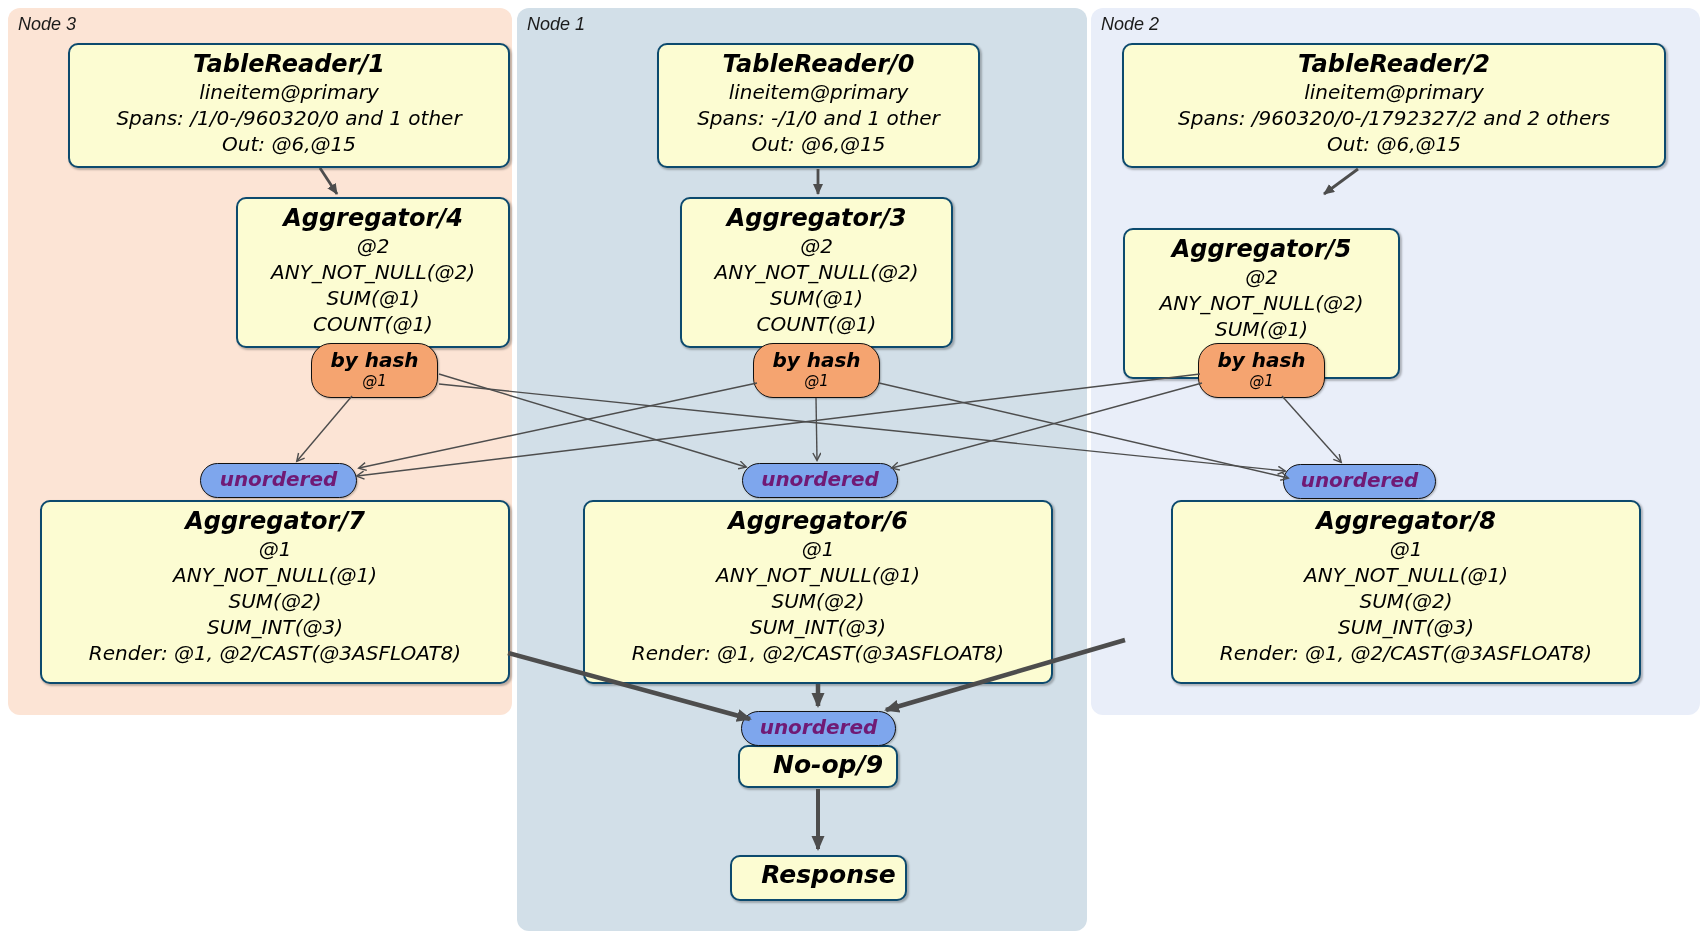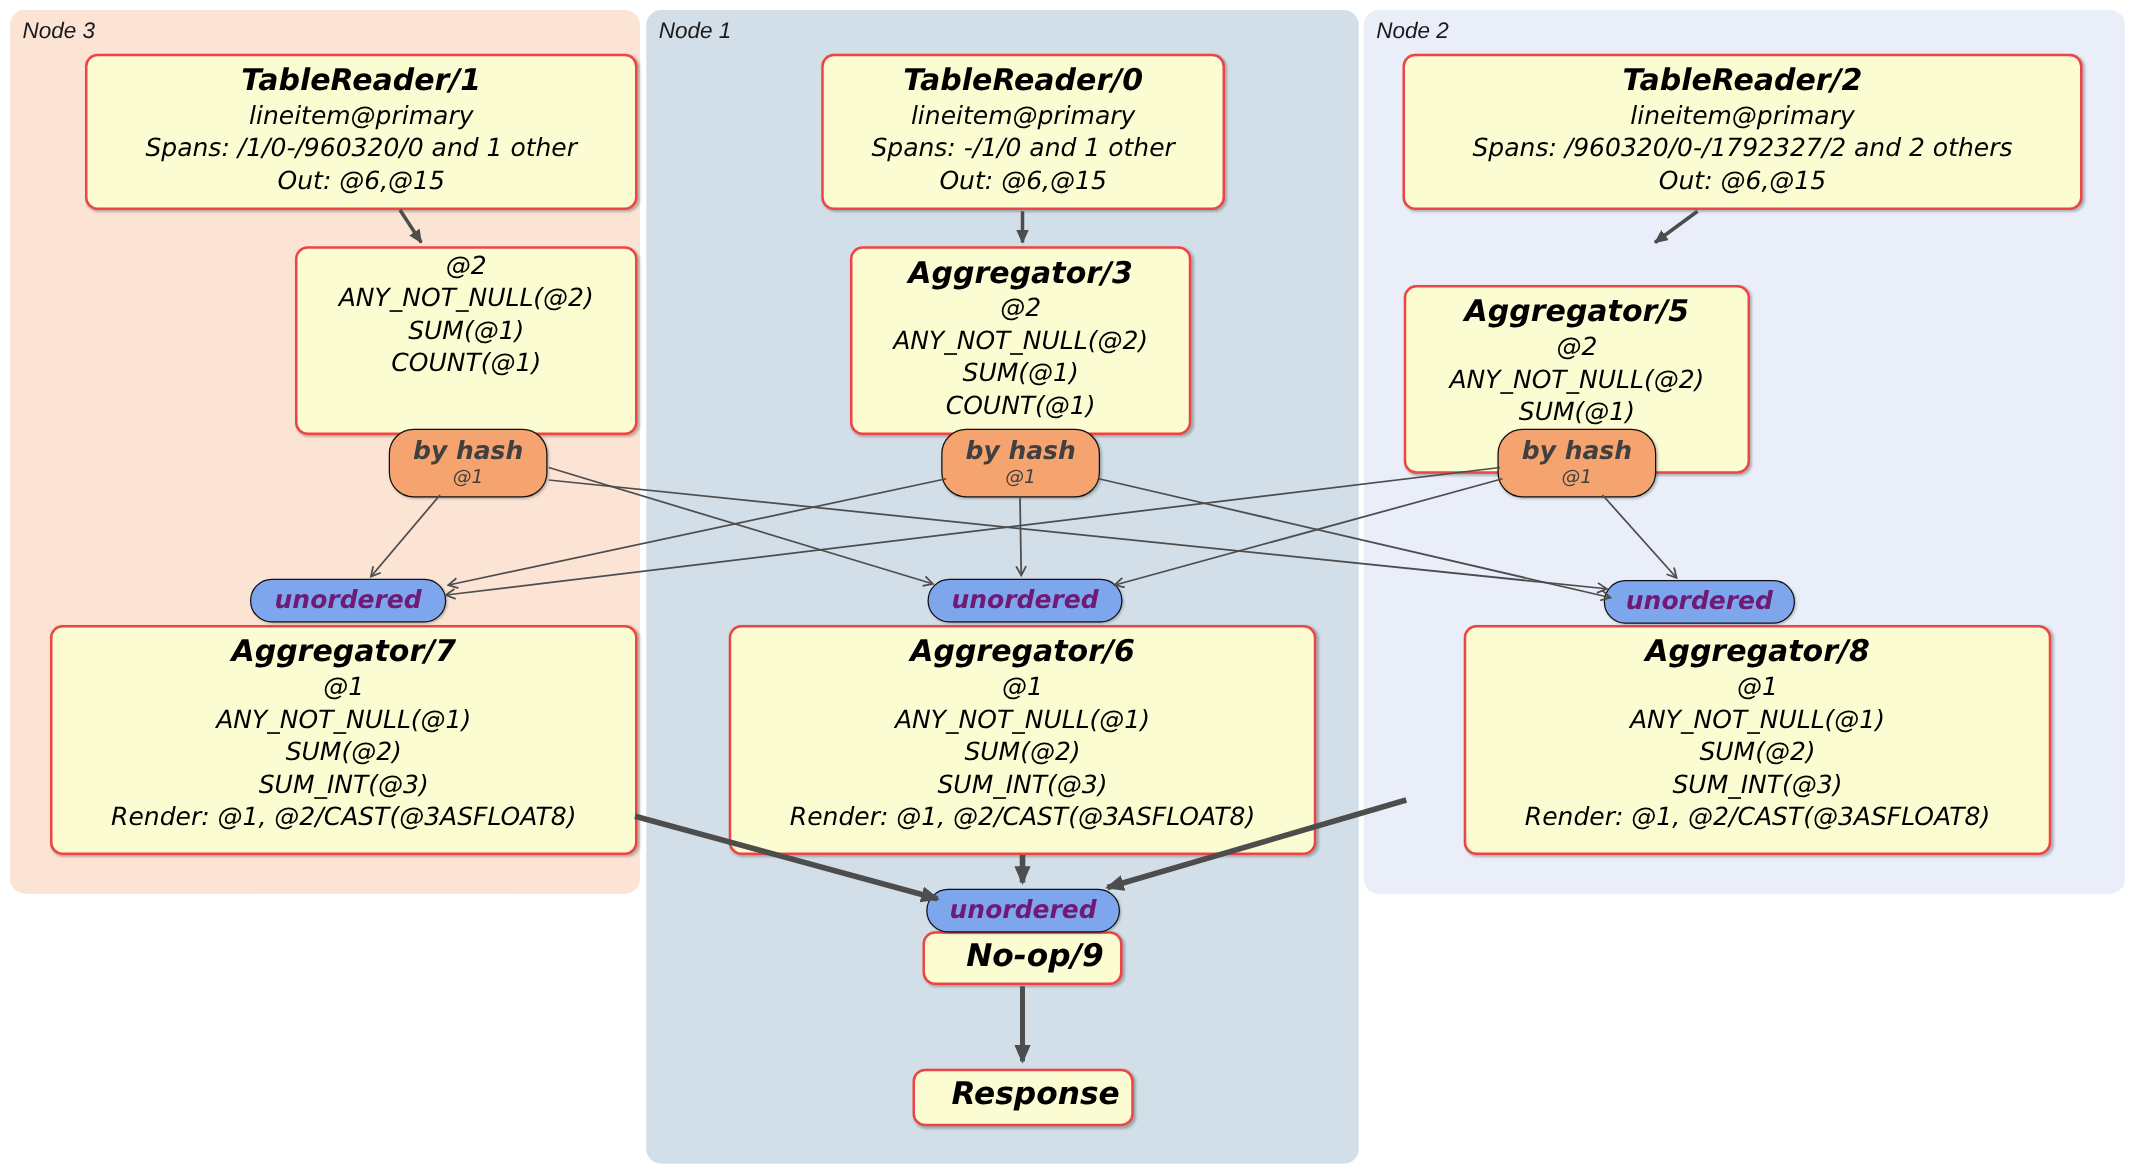--- a/index.html
+++ b/index.html
@@ -24,21 +24,21 @@
     top: 6px;
     left: 10px;
     font-size: 18px;
     color: #1a1a1a;
     font-family: "Liberation Sans", sans-serif;
     white-space: nowrap;
   }
   .proc {
     position: absolute;
     background: #fcfcd2;
-    border: 2px solid #ef4444;
+    border: 2px solid #0c4a6e;
     border-radius: 10px;
     box-sizing: border-box;
     text-align: center;
     box-shadow: 1.5px 1.5px 2px rgba(0,0,0,0.25);
     color: #000;
     white-space: nowrap;
   }
   .proc-title {
     font-weight: bold;
     font-size: 24px;
@@ -56,21 +56,21 @@
     padding-left: 20px;
   }
   .router {
     position: absolute;
     background: #f5a470;
     border: 1.6px solid #111;
     border-radius: 20px;
     box-sizing: border-box;
     text-align: center;
     box-shadow: 1px 1px 2px rgba(0,0,0,0.25);
-    color: #404040;
+    color: #000000;
     white-space: nowrap;
   }
   .router-label {
     font-weight: bold;
     font-size: 20px;
     line-height: 26px;
     padding-top: 3px;
   }
   .router-sub {
     font-size: 15px;
@@ -125,20 +125,21 @@
       <div class="proc-line">Spans: -/1/0 and 1 other</div>
       <div class="proc-line">Out: @6,@15</div>
     </div>
     <div class="proc" style="left: 1122px; top: 43px; width: 544px; height: 125px;">
       <div class="proc-title">TableReader/2</div>
       <div class="proc-line">lineitem@primary</div>
       <div class="proc-line">Spans: /960320/0-/1792327/2 and 2 others</div>
       <div class="proc-line">Out: @6,@15</div>
     </div>
     <div class="proc" style="left: 236px; top: 197px; width: 274px; height: 151px;">
+      <div class="proc-title">Aggregator/4</div>
       <div class="proc-line">@2</div>
       <div class="proc-line">ANY_NOT_NULL(@2)</div>
       <div class="proc-line">SUM(@1)</div>
       <div class="proc-line">COUNT(@1)</div>
     </div>
     <div class="proc" style="left: 680px; top: 197px; width: 273px; height: 151px;">
       <div class="proc-title">Aggregator/3</div>
       <div class="proc-line">@2</div>
       <div class="proc-line">ANY_NOT_NULL(@2)</div>
       <div class="proc-line">SUM(@1)</div>

